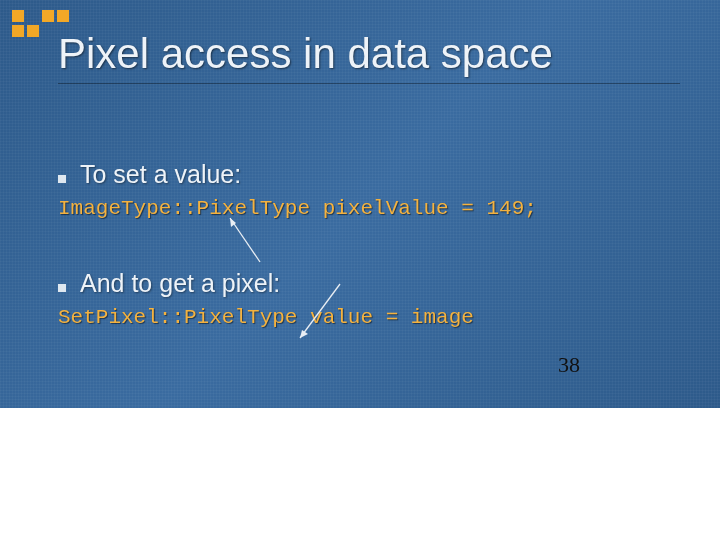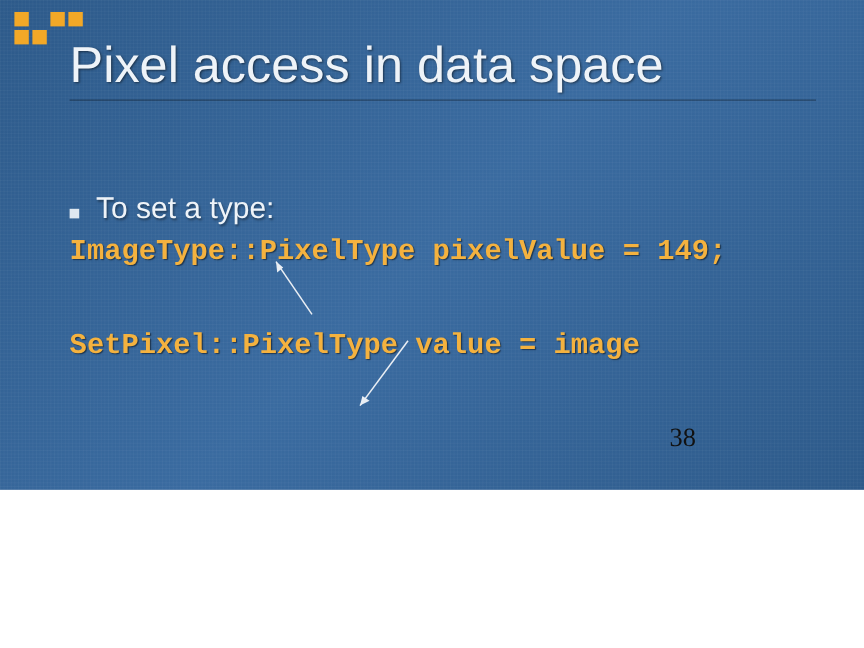--- a/index.html
+++ b/index.html
@@ -69,22 +69,22 @@
   .bullet-marker {
     width: 8px;
     height: 8px;
     background: #dfe8f0;
     margin-right: 14px;
     margin-top: 11px;
     flex-shrink: 0;
   }
   .code {
     font-family: "Courier New", monospace;
-    font-weight: bold;
-    font-size: 24px;
+    font-weight: normal;
+    font-size: 21px;
     color: #f4b23f;
     text-shadow: 1px 1px 1px rgba(0,0,0,0.5);
     line-height: 1.35;
     margin-bottom: 2px;
     white-space: pre;
   }
   .code .indent { padding-left: 34px; display: inline-block; }
   .anno {
     font-family: "Times New Roman", serif;
     font-size: 20px;
@@ -129,27 +129,31 @@
       <div class="sq off"></div>
       <div class="sq off"></div>
   </div>
 
   <div class="title">Pixel access in data space</div>
 
   <div class="body">
 
     <div class="bullet-row">
       <div class="bullet-marker"></div>
-      <div>To set a type:</div>
+      <div>To set a value:</div>
     </div>
     <div class="code">ImageType::PixelType pixelValue = 149;</div>
 
     <div class="gap"></div>
     <div class="gap"></div>
 
+    <div class="bullet-row">
+      <div class="bullet-marker"></div>
+      <div>And to get a pixel:</div>
+    </div>
     <div class="code">SetPixel::PixelType value = image</div>
 
   </div>
 
 
   <svg class="arrows">
     <line x1="260" y1="262" x2="230" y2="218" stroke="#e9eef4" stroke-width="1.3"></line>
     <polygon points="230,218 236,223 231,227" fill="#e9eef4"></polygon>
     <line x1="340" y1="284" x2="300" y2="338" stroke="#e9eef4" stroke-width="1.3"></line>
     <polygon points="300,338 302,330 308,334" fill="#e9eef4"></polygon>

